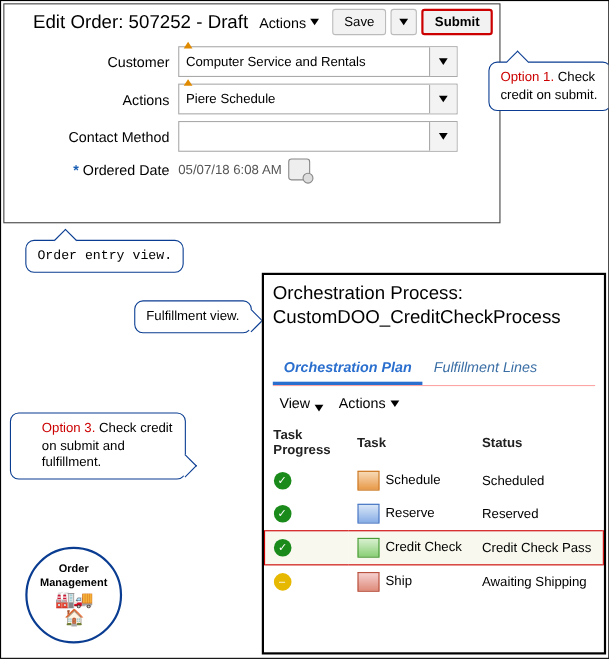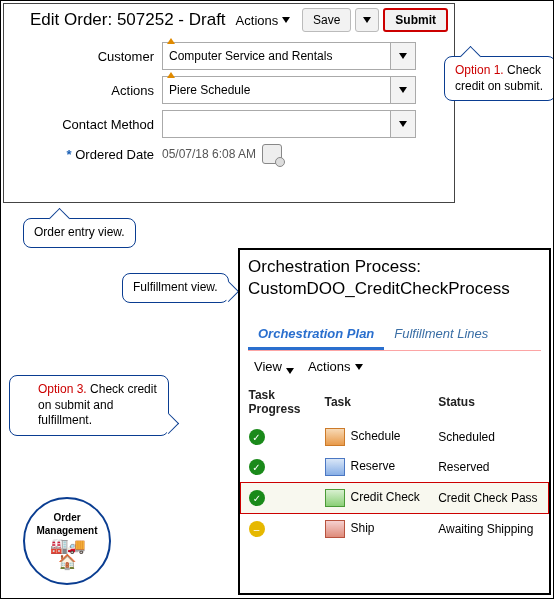--- a/index.html
+++ b/index.html
@@ -121,21 +121,21 @@
       </div>
     </div>
   </div>
 
   <div class="callout" style="left:443px;top:55px;width:90px;">
     <span class="tail" style="left:18px;top:-8px;transform:rotate(45deg);"></span>
     <span class="opt">Option 1.</span>
     <span>Check credit on submit.</span>
   </div>
 
-  <div class="callout" style="left:22px;top:217px;">
+  <div class="callout" style="left:22px;top:217px;font-family:Liberation Mono, monospace;">
     <span class="tail" style="left:28px;top:-8px;transform:rotate(45deg);"></span>
     <span>Order entry view.</span>
   </div>
 
   <div class="callout" style="left:121px;top:272px;">
     <span class="tail" style="right:-8px;top:10px;transform:rotate(135deg);"></span>
     <span>Fulfillment view.</span>
   </div>
 
   <div class="callout" style="left:8px;top:374px;width:120px;padding-left:28px;">

